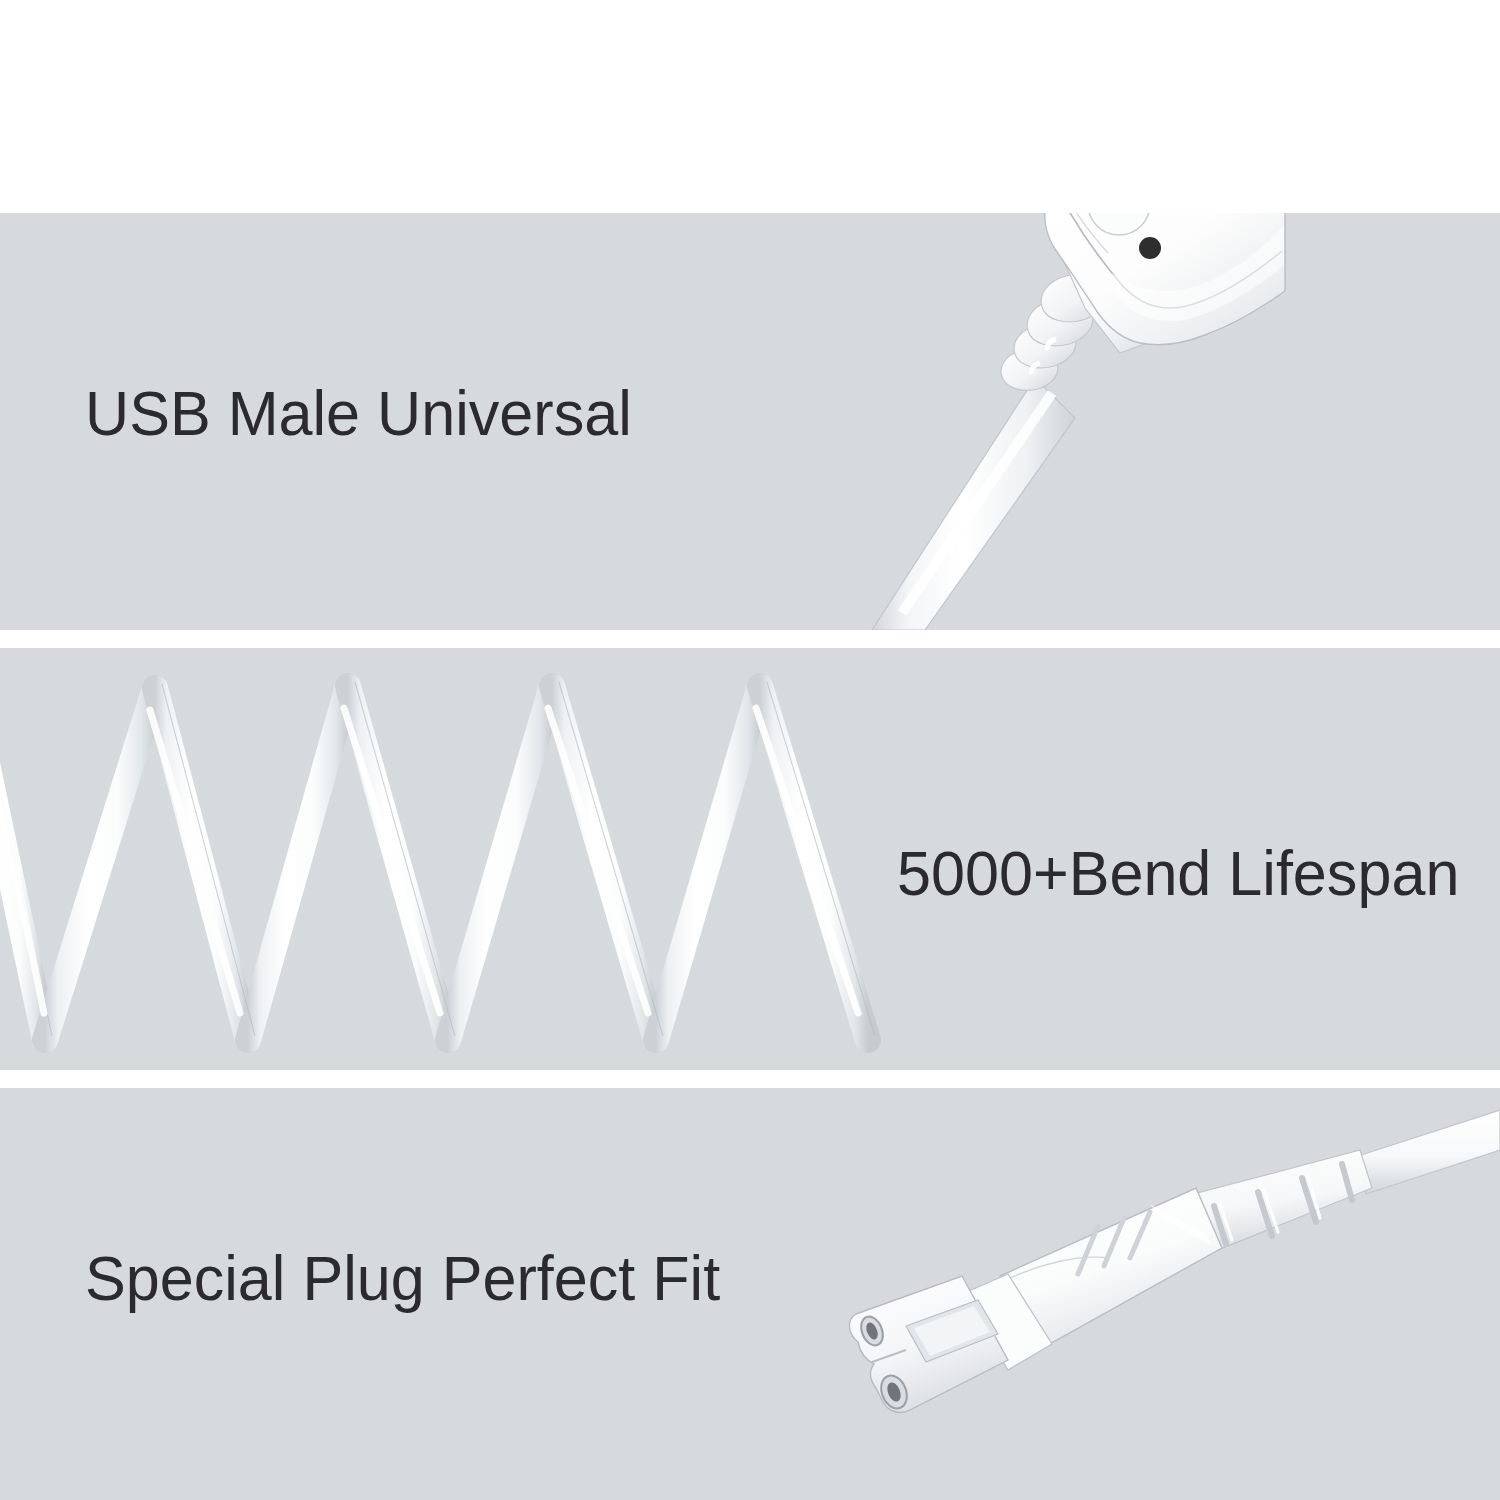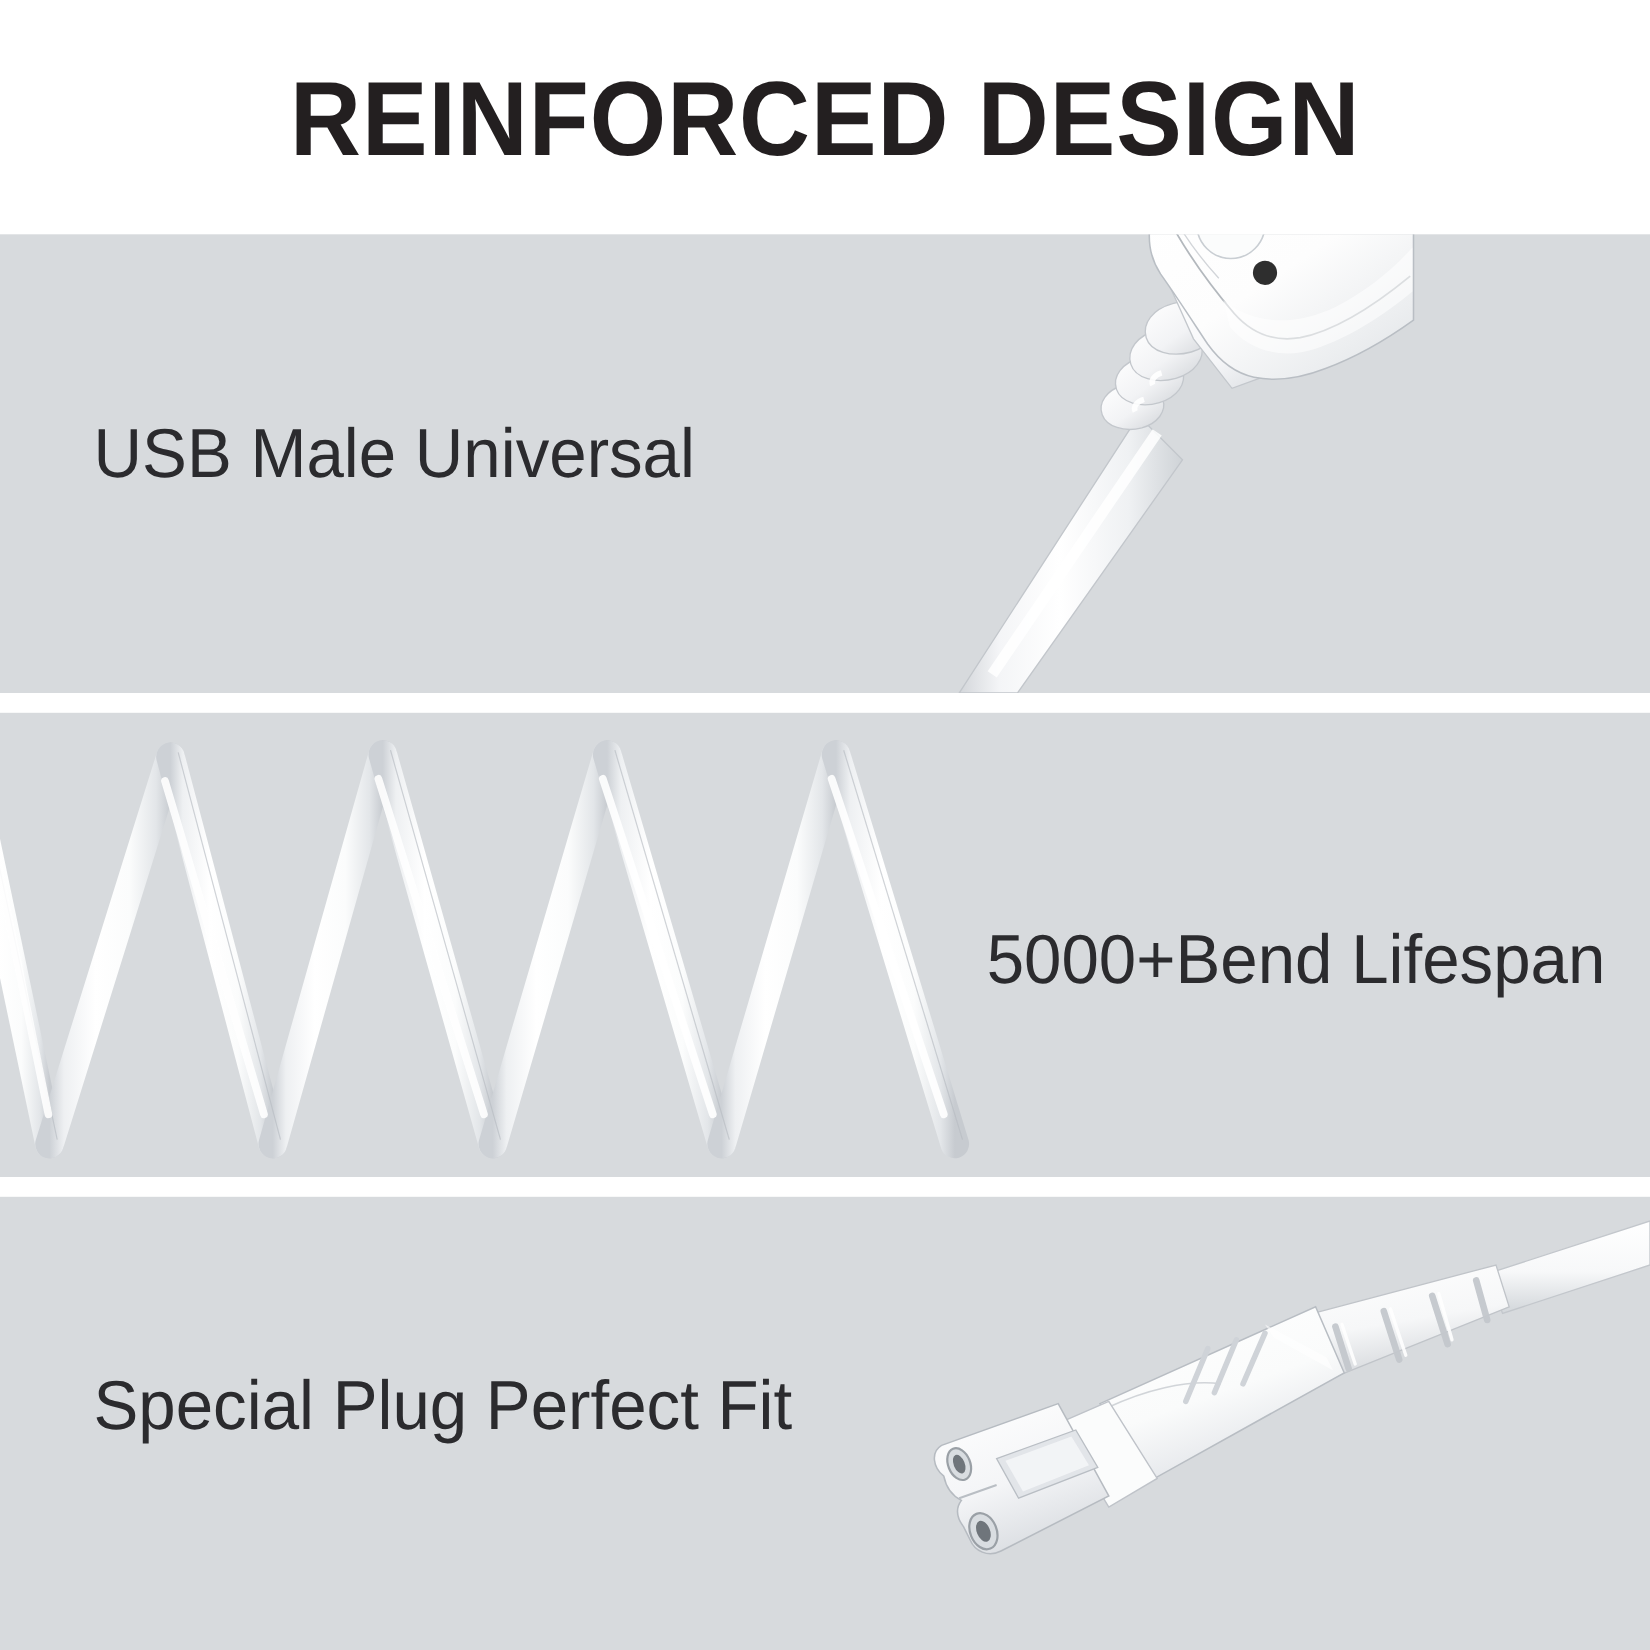--- a/index.html
+++ b/index.html
@@ -73,23 +73,20 @@
   }
   #caption-1 { left: 85px;  top: 382px; }
   #caption-2 { left: 897px; top: 842px; }
   #caption-3 { left: 85px;  top: 1247px; }
 </style>
 </head>
 <body>
 
 <div id="page">
 
-  <div id="header">
-    <div id="header-title" style="color: rgb(35, 31, 32);">REINFORCED DESIGN</div>
-  </div>
 
   <div class="panel" id="panel-1" style="background: rgb(215, 218, 221);">
     <svg class="panel-svg" width="1500" height="417" viewBox="0 0 1500 417">
       <defs>
         <linearGradient id="bodyGrad" x1="0" y1="0" x2="1" y2="1">
           <stop offset="0%" stop-color="#ffffff"></stop>
           <stop offset="45%" stop-color="#fdfdfd"></stop>
           <stop offset="78%" stop-color="#eceef0"></stop>
           <stop offset="100%" stop-color="#dfe2e5"></stop>
         </linearGradient>

